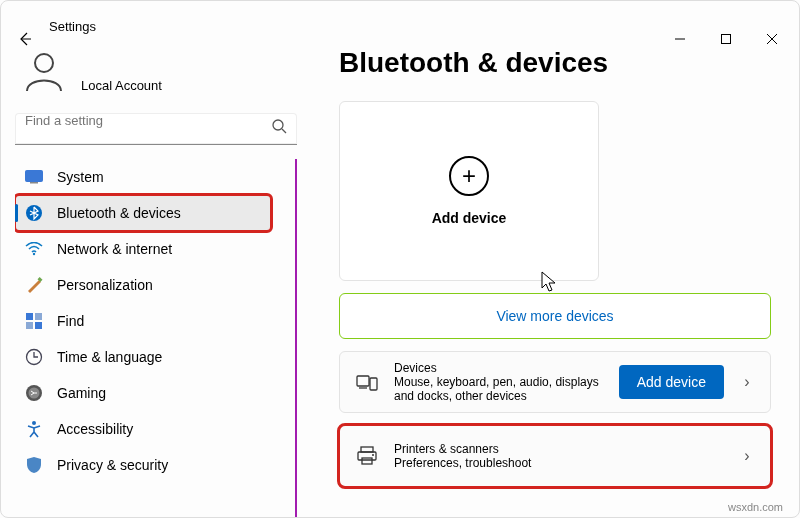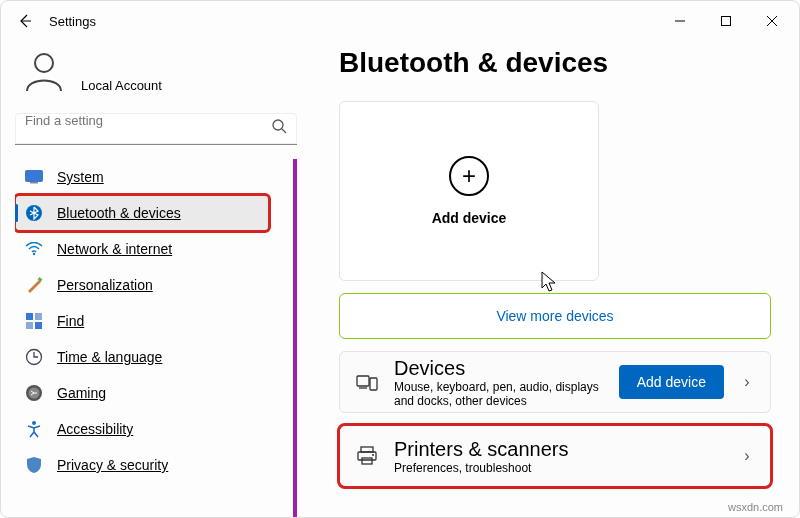--- a/index.html
+++ b/index.html
@@ -1,46 +1,46 @@
 <!DOCTYPE html>
 <html><head>
 <meta charset="utf-8">
 <style>
   * { box-sizing: border-box; margin: 0; padding: 0; font-family: "Segoe UI", sans-serif; }
   body { width: 800px; height: 518px; background: #fdfdfd; overflow: hidden; border-radius: 8px; border: 1px solid #ddd; position: relative; }
-  .titlebar { display: flex; align-items: center; height: 40px; padding: 0 4px; }
+  .titlebar { display: flex; align-items: flex-start; height: 40px; padding: 18px 4px; }
   .back-btn { width: 40px; height: 40px; display: flex; align-items: center; justify-content: center; background: none; border: none; cursor: pointer; }
   .titlebar-title { font-size: 13px; margin-left: 4px; }
   .win-controls { margin-left: auto; display: flex; }
   .win-btn { width: 46px; height: 40px; display: flex; align-items: center; justify-content: center; background: none; border: none; cursor: pointer; }
   .content { display: flex; height: calc(100% - 40px); }
   .sidebar { width: 310px; padding: 0 14px 0 14px; display: flex; flex-direction: column; }
   .account { display: flex; align-items: flex-end; gap: 14px; padding: 6px 6px 18px 6px; }
   .avatar { width: 46px; height: 46px; }
   .account-name { font-size: 13px; }
   .search { position: relative; margin-bottom: 14px; }
   .search input { width: 100%; height: 32px; border: none; border-bottom: 1px solid #888; background: #fff; padding: 0 34px 16px 10px; font-size: 13px; outline: none; border-radius: 4px 4px 0 0; box-shadow: inset 0 0 0 1px #eee; }
   .search .mag { position: absolute; right: 10px; top: 7px; }
-  .nav { flex: 1; border-right: 4px solid #a21caf; padding-right: 24px; overflow: hidden; text-decoration: underline; }
+  .nav { flex: 1; border-right: 2px solid #a21caf; padding-right: 24px; overflow: hidden; }
   .nav-item { display: flex; align-items: center; gap: 14px; height: 36px; padding: 0 10px; border-radius: 4px; cursor: pointer; font-size: 14px; }
   .nav-item.active { background: #eaeaea; position: relative; }
   .nav-item.active::before { content: ""; position: absolute; left: 0; top: 9px; bottom: 9px; width: 3px; background: #0067c0; border-radius: 2px; }
   .nav-item .icon { width: 18px; height: 18px; flex: 0 0 18px; display: flex; align-items: center; justify-content: center; }
   .highlight-red { outline: 3px solid #d3241f; outline-offset: -1px; }
   .main { flex: 1; padding: 6px 28px 0 28px; overflow: hidden; }
   .page-title { font-size: 28px; font-weight: 600; margin-bottom: 22px; }
   .add-card { width: 260px; height: 180px; border: 1px solid #e3e3e3; border-radius: 6px; display: flex; flex-direction: column; align-items: center; justify-content: center; gap: 14px; background: #fff; cursor: pointer; }
   .plus-circle { width: 40px; height: 40px; border: 2px solid #000; border-radius: 50%; display: flex; align-items: center; justify-content: center; font-size: 24px; line-height: 1; }
   .add-card-label { font-size: 14px; font-weight: 600; }
   .cursor { position: absolute; left: 540px; top: 270px; pointer-events: none; }
   .view-more { margin-top: 12px; width: 100%; height: 46px; border: 1px solid #84cc16; border-radius: 6px; background: #fff; color: #0067c0; font-size: 14px; cursor: pointer; }
   .row { margin-top: 12px; width: 100%; min-height: 62px; border: 1px solid #e3e3e3; border-radius: 6px; background: #fbfbfb; display: flex; align-items: center; padding: 0 16px; gap: 16px; cursor: pointer; }
   .row .icon { width: 22px; height: 22px; flex: 0 0 22px; display: flex; align-items: center; justify-content: center; }
   .row-text { flex: 1; }
-  .row-title { font-size: 20px; }
+  .row-title { font-size: 12px; }
   .row-sub { font-size: 12px; color: #000000; }
   .pill-btn { background: #0067c0; color: #fff; border: none; border-radius: 4px; height: 34px; padding: 0 18px; font-size: 14px; cursor: pointer; }
   .chev { width: 14px; display: flex; justify-content: center; color: #555; }
   .watermark { position: absolute; right: 16px; bottom: 4px; font-size: 11px; color: #888; }
 </style>
 </head>
 <body>
 
 <div class="titlebar">
   <button class="back-btn">

